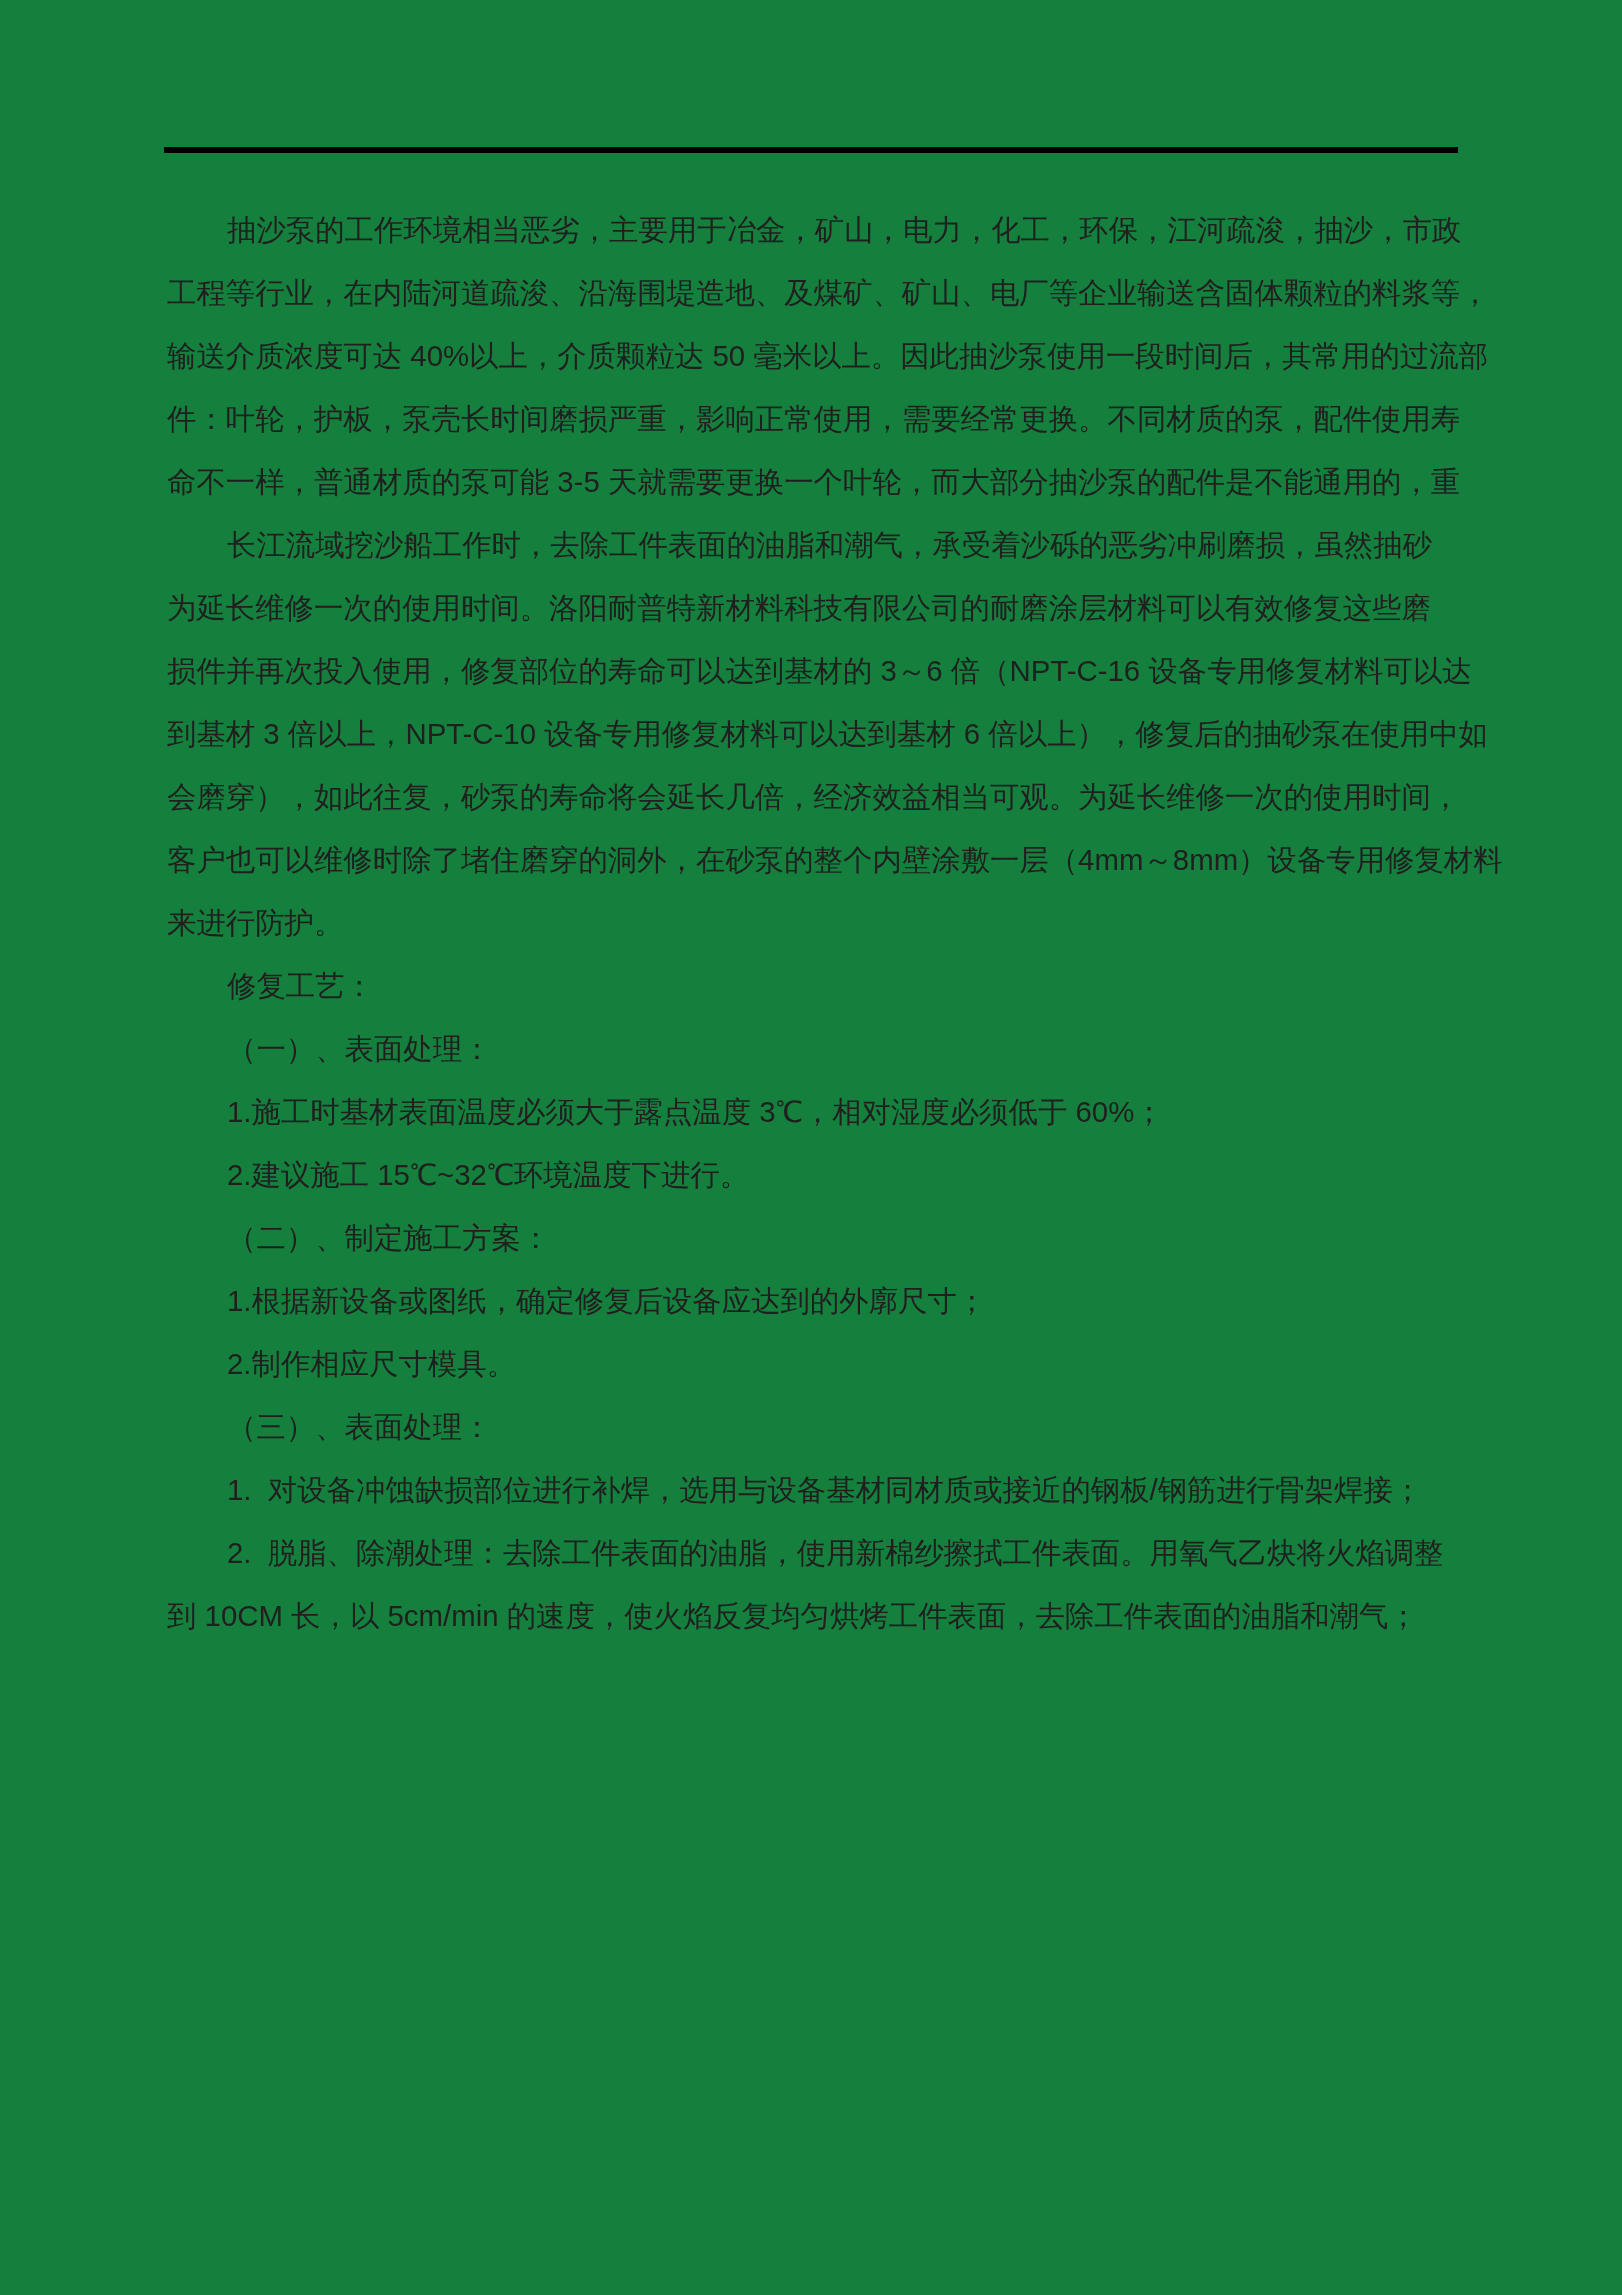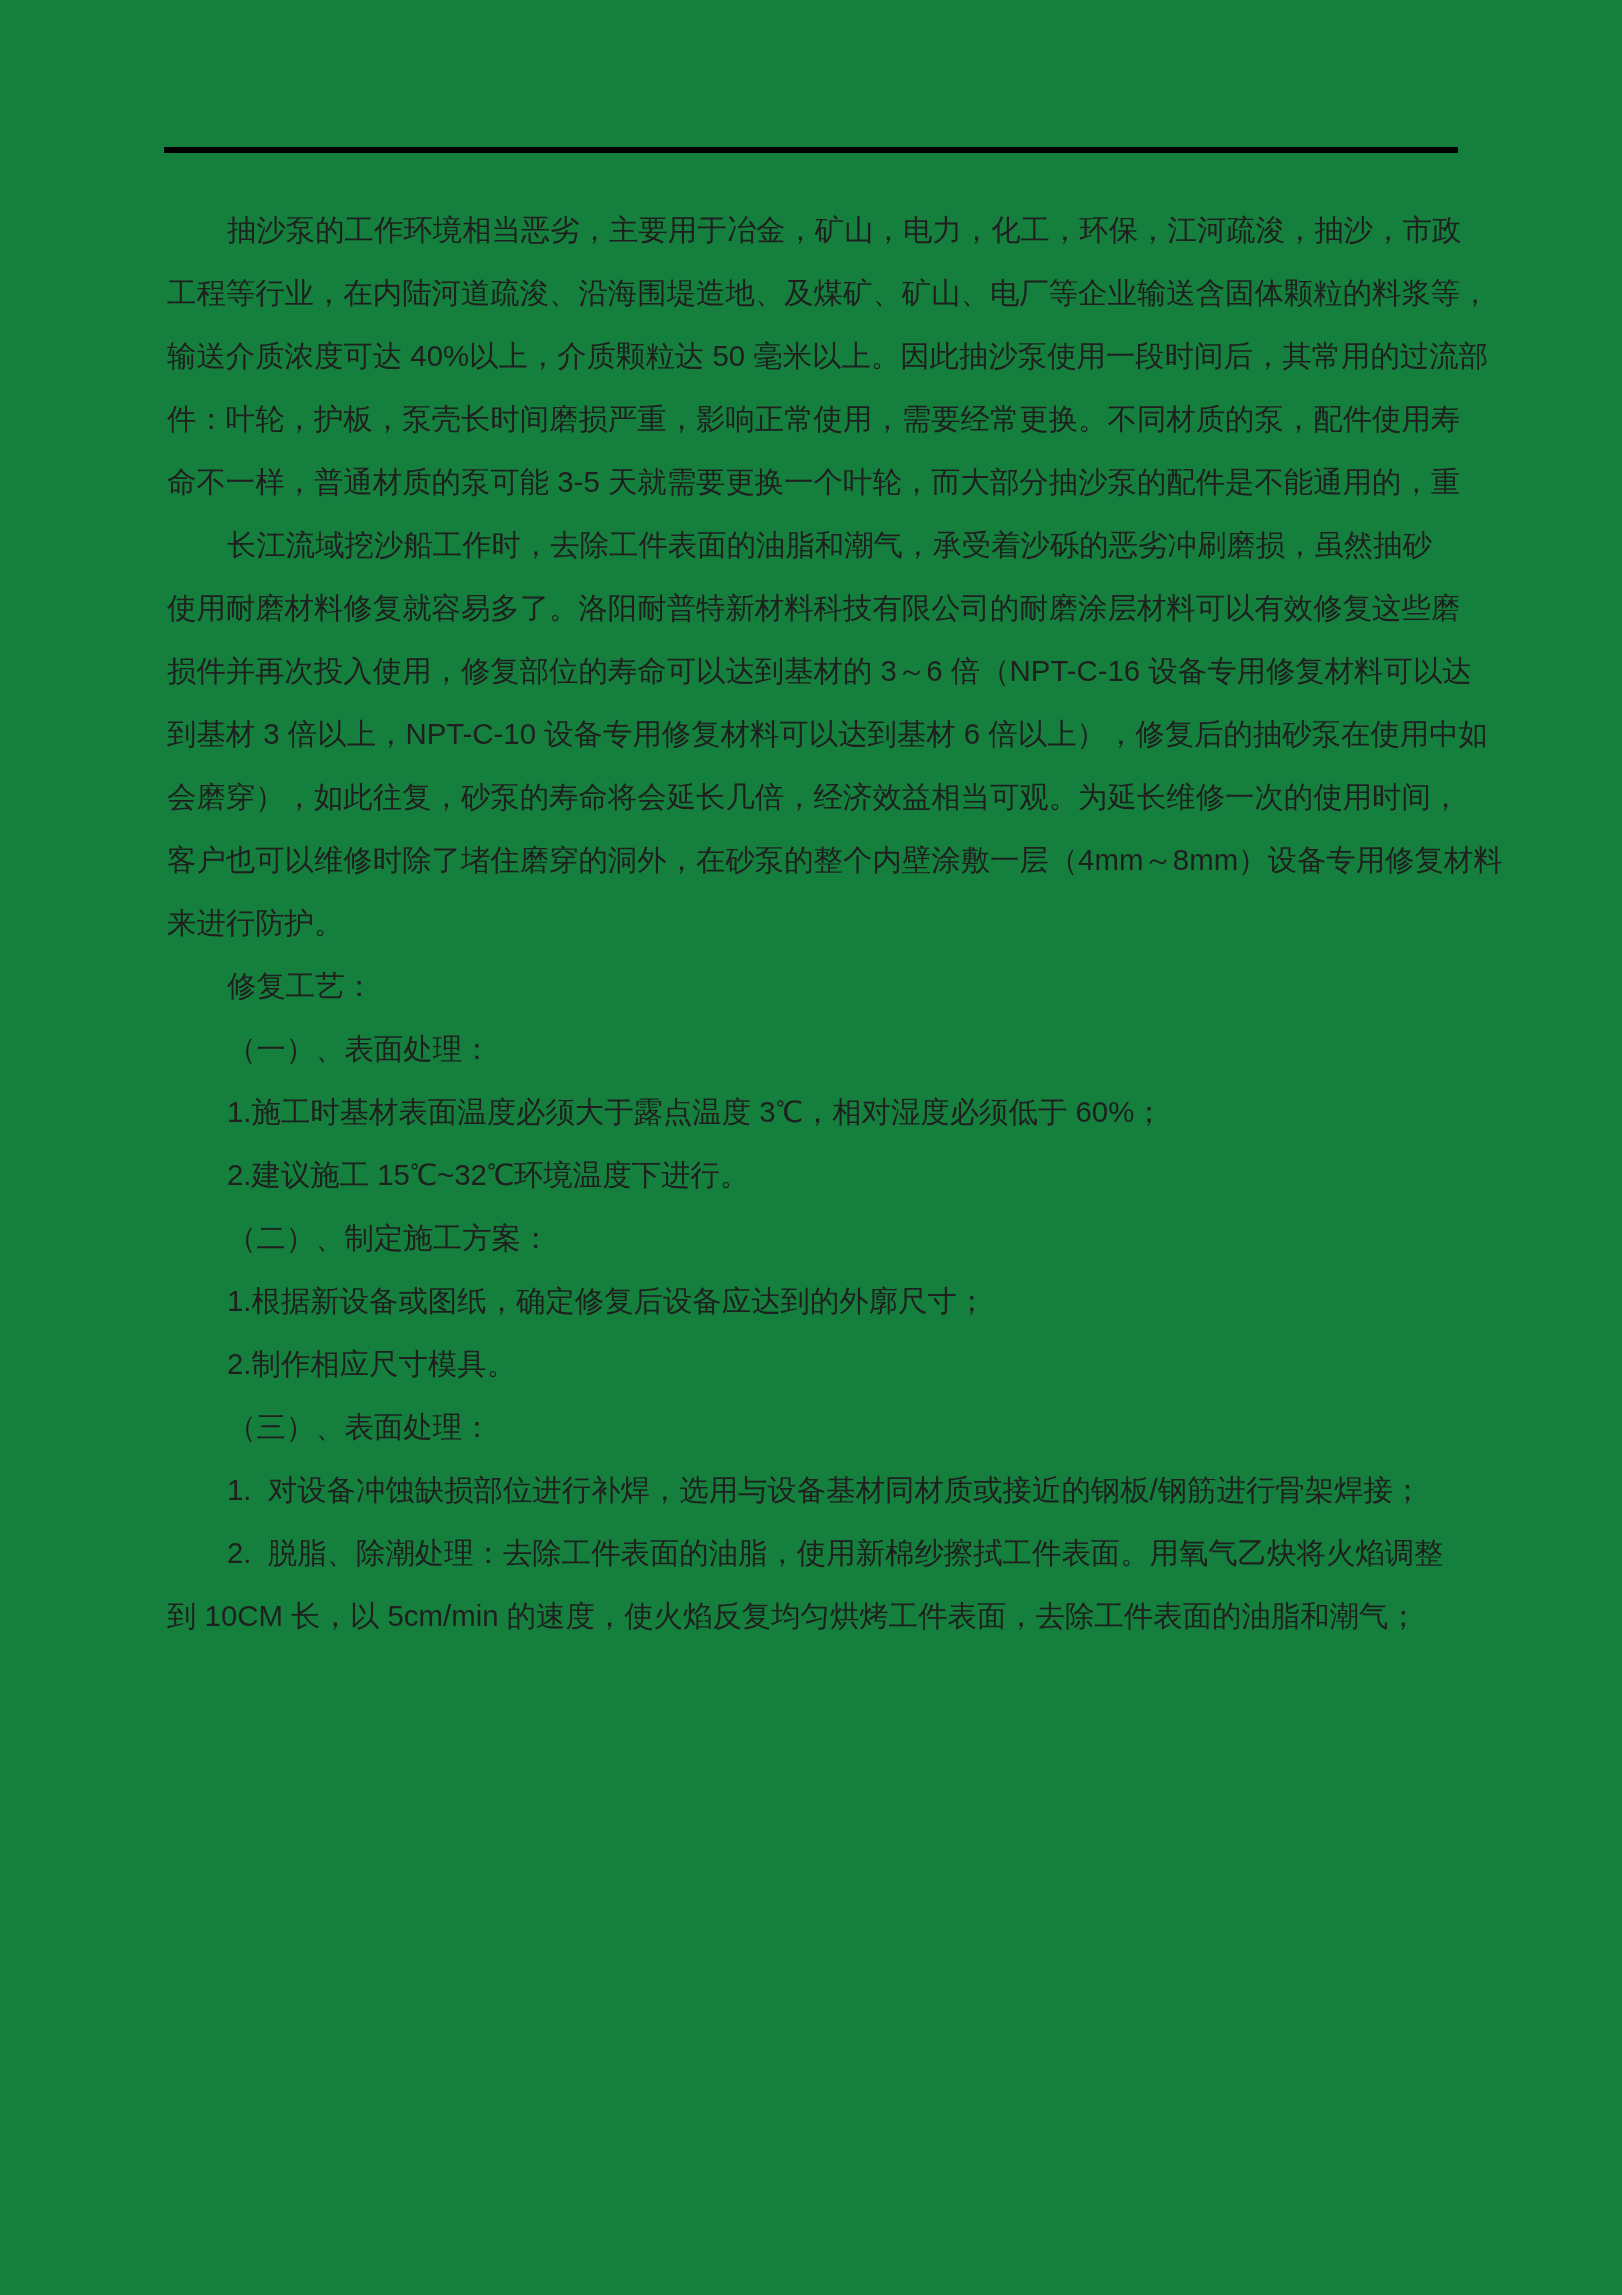--- a/index.html
+++ b/index.html
@@ -53,21 +53,21 @@
 
 <div class="page" style="background: #15803d;">
   <div class="header-rule" style="background: rgb(0, 0, 0);"></div>
   <div class="content" id="doc-body">
       <div class="line indent" style="color: rgb(31, 31, 31);">抽沙泵的工作环境相当恶劣，主要用于冶金，矿山，电力，化工，环保，江河疏浚，抽沙，市政</div>
       <div class="line" style="color: rgb(31, 31, 31);">工程等行业，在内陆河道疏浚、沿海围堤造地、及煤矿、矿山、电厂等企业输送含固体颗粒的料浆等，</div>
       <div class="line" style="color: rgb(31, 31, 31);">输送介质浓度可达 40%以上，介质颗粒达 50 毫米以上。因此抽沙泵使用一段时间后，其常用的过流部</div>
       <div class="line" style="color: rgb(31, 31, 31);">件：叶轮，护板，泵壳长时间磨损严重，影响正常使用，需要经常更换。不同材质的泵，配件使用寿</div>
       <div class="line" style="color: rgb(31, 31, 31);">命不一样，普通材质的泵可能 3-5 天就需要更换一个叶轮，而大部分抽沙泵的配件是不能通用的，重</div>
       <div class="line indent" style="color: rgb(31, 31, 31);">长江流域挖沙船工作时，去除工件表面的油脂和潮气，承受着沙砾的恶劣冲刷磨损，虽然抽砂</div>
-      <div class="line" style="color: rgb(31, 31, 31);">使用耐磨材料修复就容易多了。洛阳耐普特新材料科技有限公司的耐磨涂层材料可以有效修复这些磨</div>
+      <div class="line" style="color: rgb(31, 31, 31);">为延长维修一次的使用时间。洛阳耐普特新材料科技有限公司的耐磨涂层材料可以有效修复这些磨</div>
       <div class="line" style="color: rgb(31, 31, 31);">损件并再次投入使用，修复部位的寿命可以达到基材的 3～6 倍（NPT-C-16 设备专用修复材料可以达</div>
       <div class="line" style="color: rgb(31, 31, 31);">到基材 3 倍以上，NPT-C-10 设备专用修复材料可以达到基材 6 倍以上），修复后的抽砂泵在使用中如</div>
       <div class="line" style="color: rgb(31, 31, 31);">会磨穿），如此往复，砂泵的寿命将会延长几倍，经济效益相当可观。为延长维修一次的使用时间，</div>
       <div class="line" style="color: rgb(31, 31, 31);">客户也可以维修时除了堵住磨穿的洞外，在砂泵的整个内壁涂敷一层（4mm～8mm）设备专用修复材料</div>
       <div class="line" style="color: rgb(31, 31, 31);">来进行防护。</div>
       <div class="line indent" style="color: rgb(31, 31, 31);">修复工艺：</div>
       <div class="line indent" style="color: rgb(31, 31, 31);">（一）、表面处理：</div>
       <div class="line indent" style="color: rgb(31, 31, 31);">1.施工时基材表面温度必须大于露点温度 3℃，相对湿度必须低于 60%；</div>
       <div class="line indent" style="color: rgb(31, 31, 31);">2.建议施工 15℃~32℃环境温度下进行。</div>
       <div class="line indent" style="color: rgb(31, 31, 31);">（二）、制定施工方案：</div>

